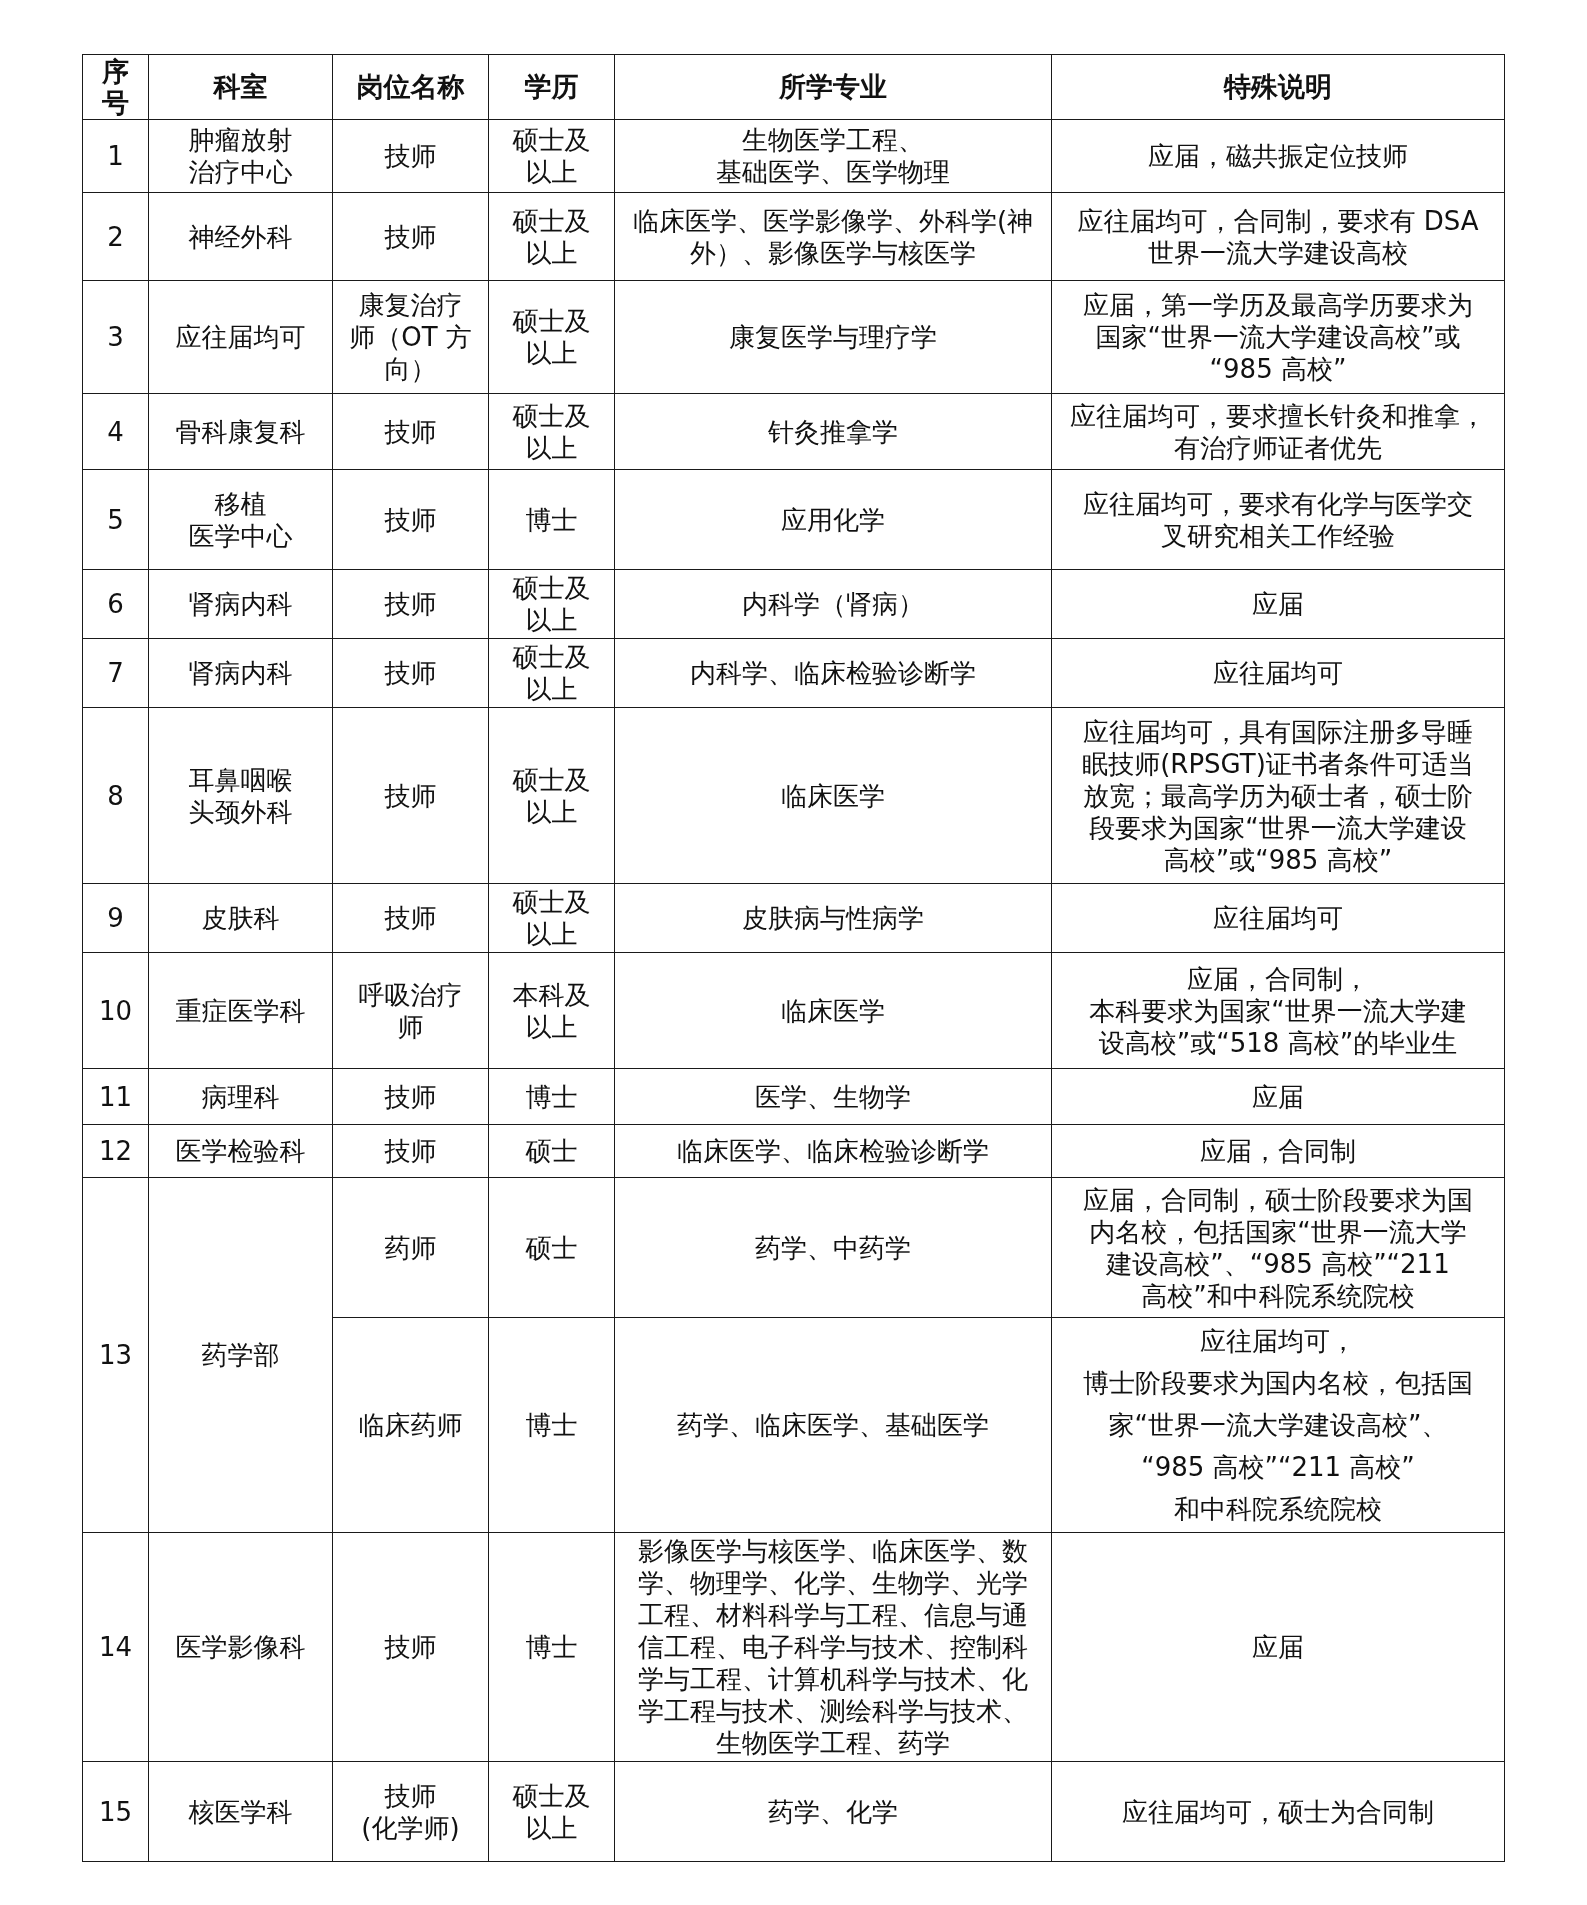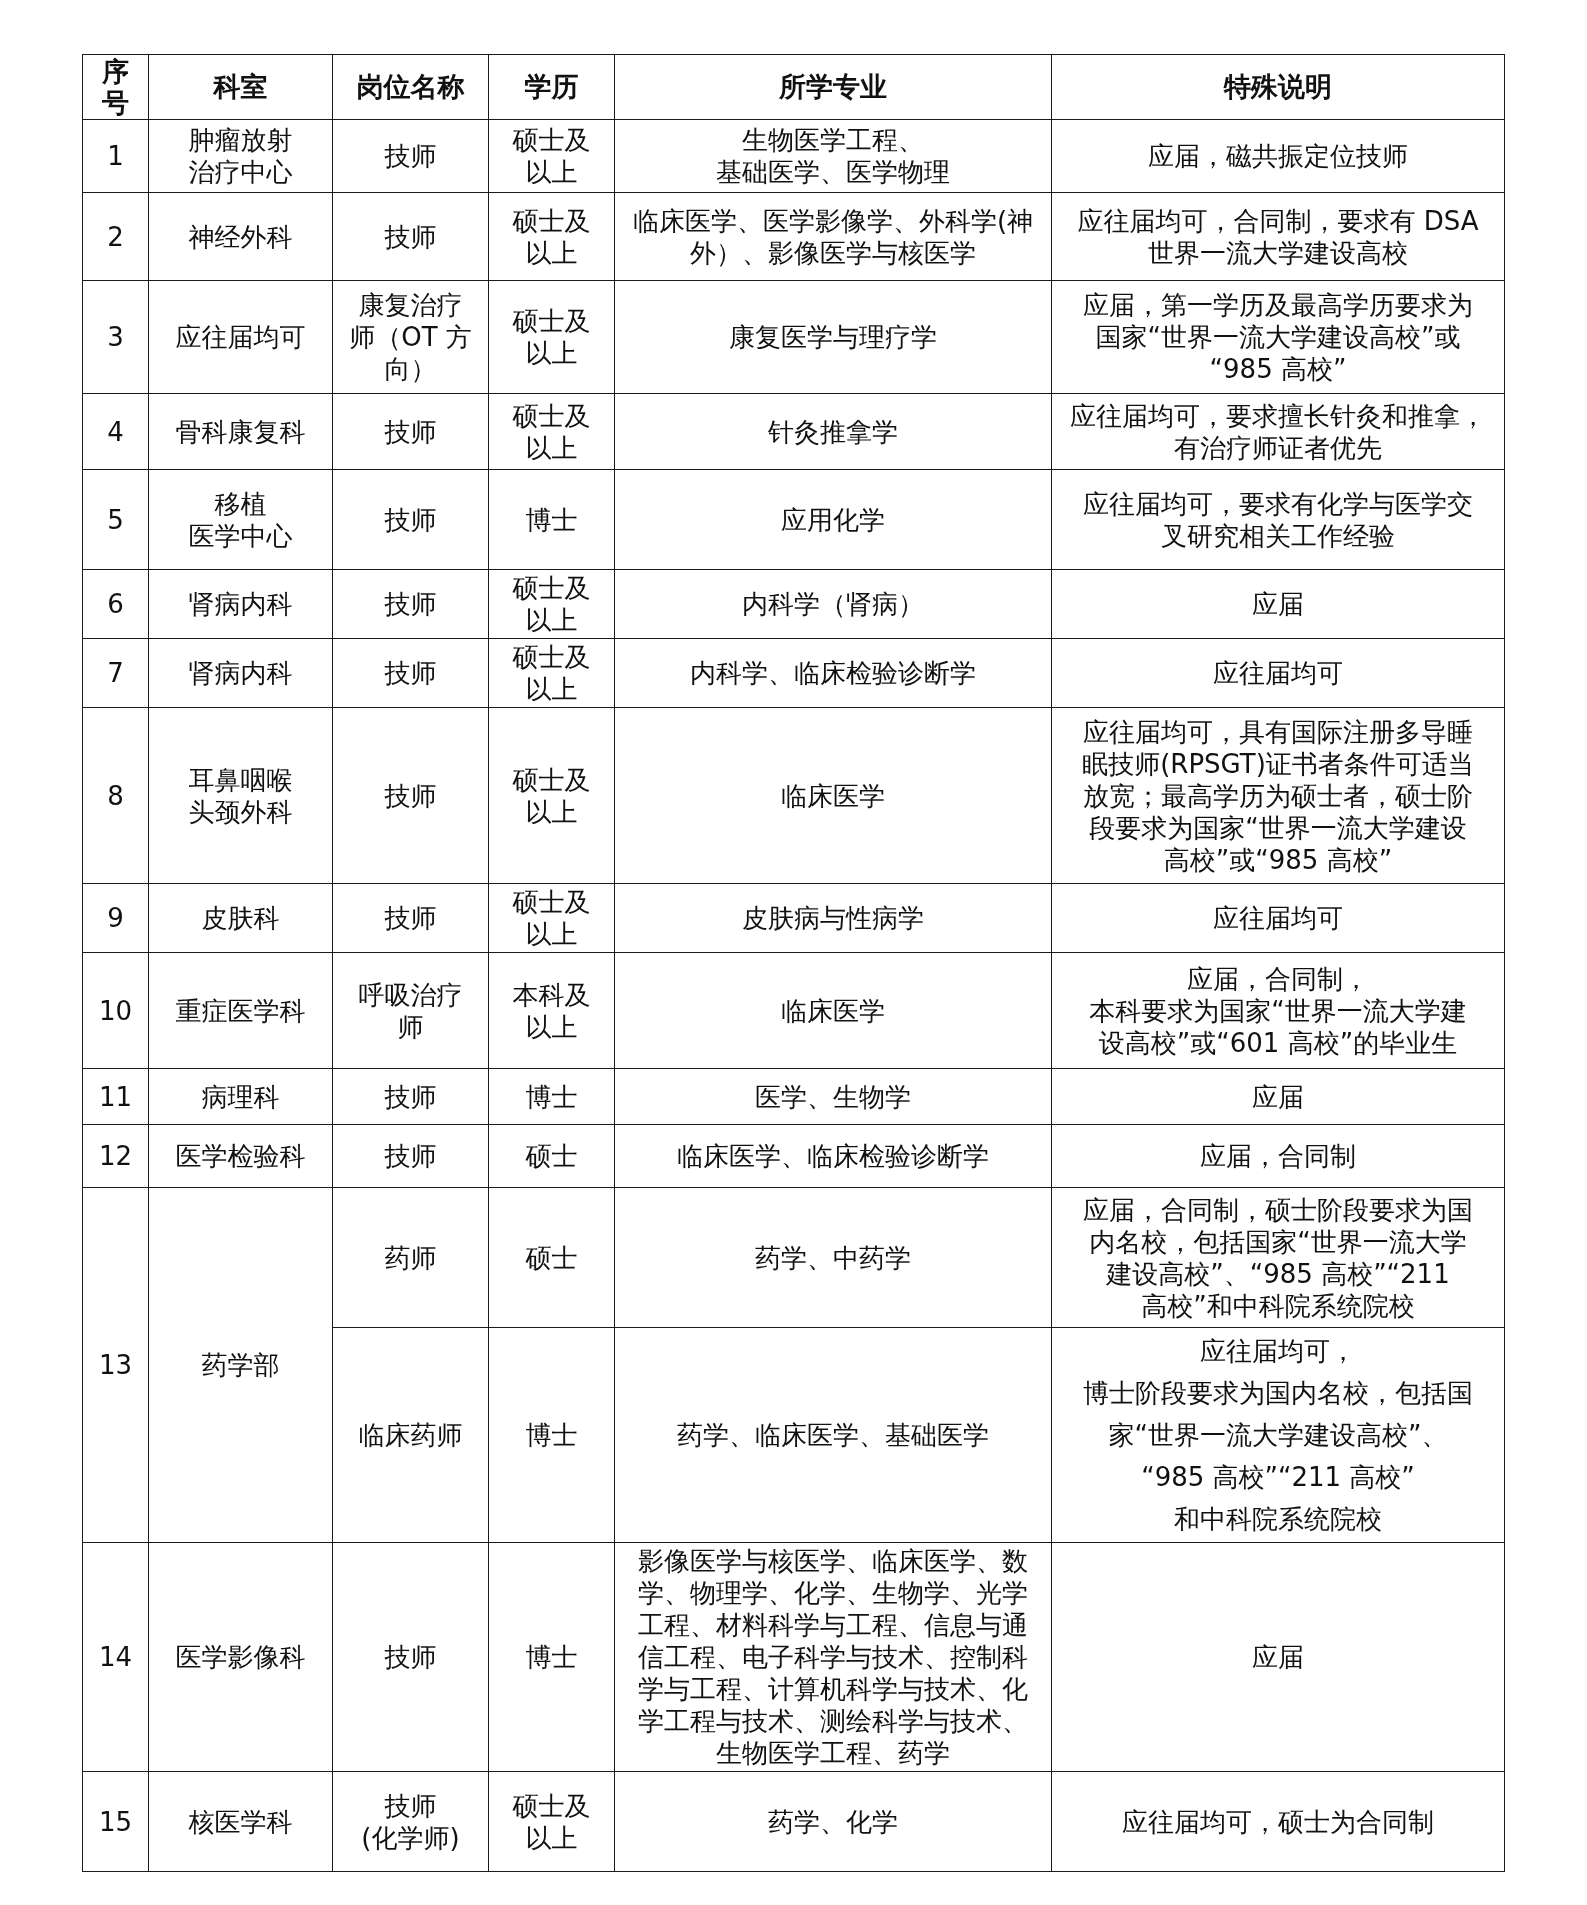--- a/index.html
+++ b/index.html
@@ -171,31 +171,31 @@
     <tr style="height:116px">
       <td class="col-no">10</td>
       <td>重症医学科</td>
       <td>呼吸治疗
 师</td>
       <td>本科及
 以上</td>
       <td class="col-major">临床医学</td>
       <td class="col-note">应届，合同制，
 本科要求为国家“世界一流大学建
-设高校”或“601 高校”的毕业生</td>
+设高校”或“518 高校”的毕业生</td>
     </tr>
     <tr style="height:56px">
       <td class="col-no">11</td>
       <td>病理科</td>
       <td>技师</td>
       <td>博士</td>
       <td class="col-major">医学、生物学</td>
       <td class="col-note">应届</td>
     </tr>
-    <tr style="height:63px">
+    <tr style="height:53px">
       <td class="col-no">12</td>
       <td>医学检验科</td>
       <td>技师</td>
       <td>硕士</td>
       <td class="col-major">临床医学、临床检验诊断学</td>
       <td class="col-note">应届，合同制</td>
     </tr>
     <tr style="height:140px">
       <td class="col-no" rowspan="2">13</td>
       <td rowspan="2">药学部</td>

